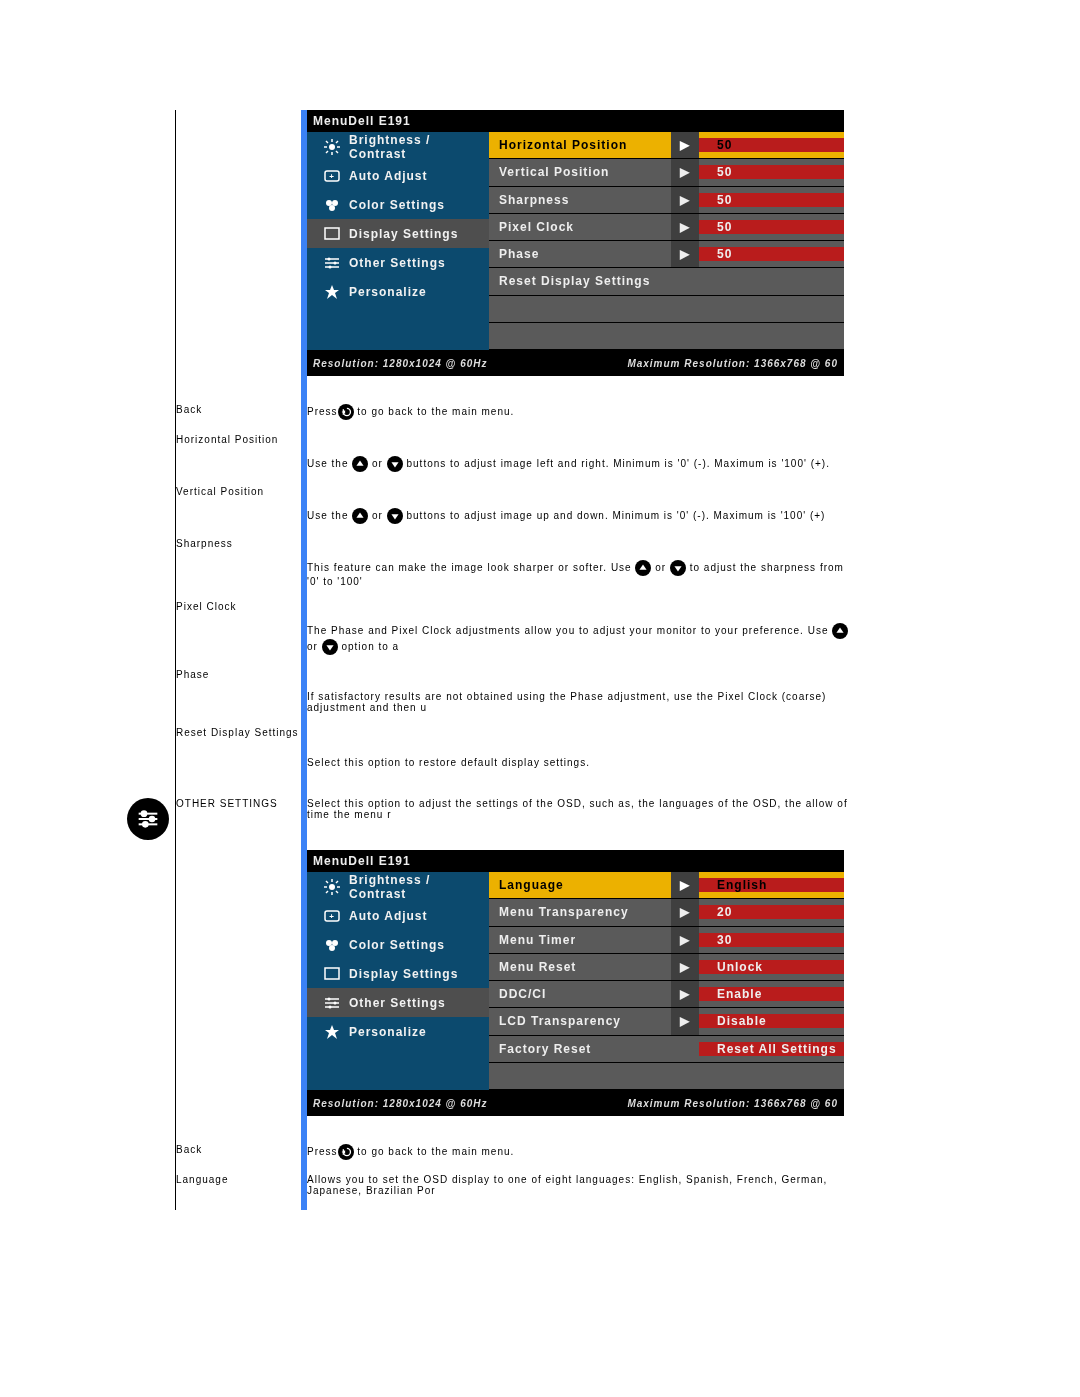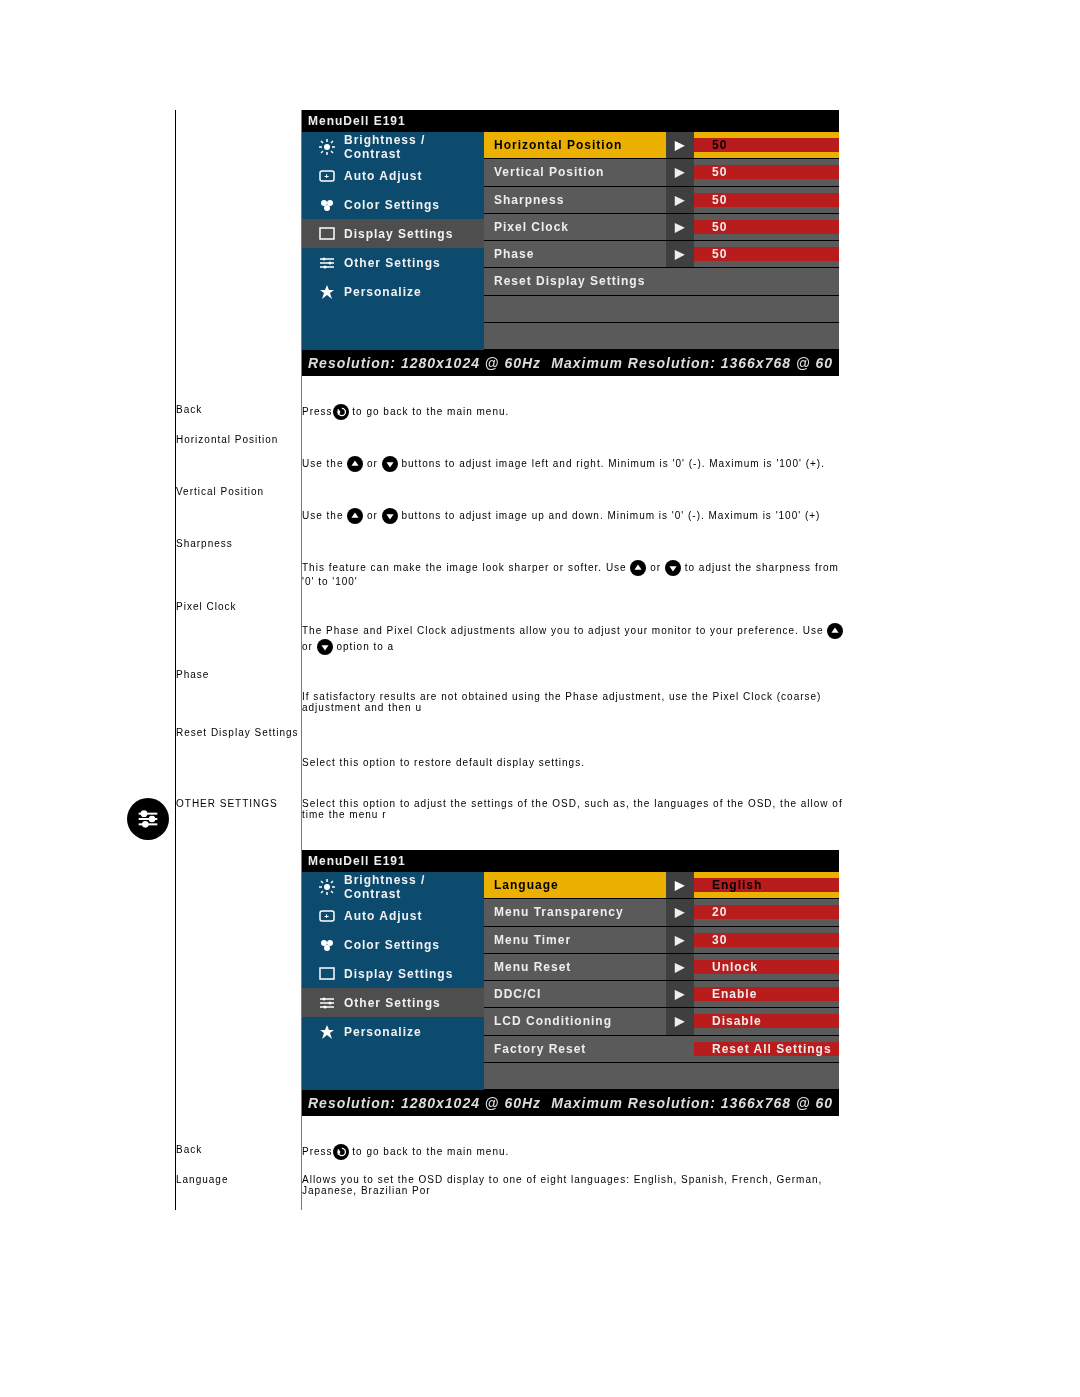--- a/index.html
+++ b/index.html
@@ -1,36 +1,36 @@
 <!DOCTYPE html>
 <html><head>
 <meta charset="utf-8">
 <style>
   html,body{margin:0;padding:0;background:#fff;font-family:Verdana,Arial,sans-serif;color:#000}
   .page{width:1080px;min-height:1397px;margin:0 auto;background:#fff;position:relative}
   table.manual{width:730px;margin-left:120px;margin-top:110px;border-collapse:collapse}
   table.manual td{vertical-align:top;font-size:10px;letter-spacing:1px;color:#000;padding:0 0 14px 0}
   td.iconcol{width:55px;border-right:1px solid #000;text-align:center;padding-right:3px}
-  td.labelcol{width:125px;border-right:1px solid #3b82f6;padding-left:5px}
+  td.labelcol{width:125px;border-right:6px solid #3b82f6;padding-left:5px}
   td.desccol{padding-left:6px}
   .osd{width:537px;height:266px;background:#000;color:#eee;font-family:Arial,sans-serif;font-size:12px;font-weight:bold;position:relative;margin:0 0 14px 0}
   .osd-top{display:flex;justify-content:flex-start;background:#000;height:22px;line-height:22px;padding:0 6px;font-size:12px}
   .osd-body{display:flex;height:218px}
   .osd-left{width:182px;background:#0c4a6e;}
   .leftitem{height:29px;display:flex;align-items:center;gap:8px;padding-left:16px;color:#f2f2f2}
   .leftitem.selected{background:#4e4e4e}
   .osd-right{flex:1;display:flex;flex-direction:column}
   .ritem{height:29px;display:flex;align-items:center;background:#5a5a5a;margin-bottom:1px}
   .ritem.selected{background:#ecb100;color:#000;font-weight:bold}
   .ritem .rlabel{width:172px;padding-left:10px}
   .ritem .rarrow{width:28px;text-align:center;background:#3f3f3f;height:100%;display:flex;align-items:center;justify-content:center}
   .ritem .rval{flex:1;padding-left:18px;background:#b91c1c}
   .ritem.selected .rarrow{background:#3f3f3f;color:#fff}
   .ritem.blank{background:#5a5a5a}
-  .osd-foot{height:26px;background:#000;display:flex;justify-content:space-between;align-items:center;padding:0 6px;font-size:14px;font-style:italic;color:#ddd}
+  .osd-foot{height:26px;background:#000;display:flex;justify-content:space-between;align-items:center;padding:0 6px;font-size:10px;font-style:italic;color:#ddd}
   .icon{display:inline-flex;width:18px;height:18px;align-items:center;justify-content:center}
   .icon svg{width:18px;height:18px}
   .inline-icon{display:inline-block;width:16px;height:16px;border-radius:50%;background:#000;color:#fff;vertical-align:middle;text-align:center;line-height:16px;font-size:10px}
   .section-icon{width:42px;height:42px;border-radius:50%;background:#000;display:flex;align-items:center;justify-content:center;margin:0 auto}
   .section-icon svg{width:24px;height:24px;stroke:#fff;fill:none;stroke-width:2}
 </style>
 </head>
 <body>
 
 <svg width="0" height="0" style="position:absolute">
@@ -359,21 +359,21 @@
                     <span class="rlabel">Menu Reset</span>
                     <span class="rarrow">▶</span>
                     <span class="rval">Unlock</span>
                   </div>
                   <div class="ritem">
                     <span class="rlabel">DDC/CI</span>
                     <span class="rarrow">▶</span>
                     <span class="rval">Enable</span>
                   </div>
                   <div class="ritem">
-                    <span class="rlabel">LCD Conditioning</span>
+                    <span class="rlabel">LCD Transparency</span>
                     <span class="rarrow">▶</span>
                     <span class="rval">Disable</span>
                   </div>
                   <div class="ritem">
                     <span class="rlabel">Factory Reset</span>
                     <span class="rarrow" style="background:#5a5a5a"></span>
                     <span class="rval">Reset All Settings</span>
                   </div>
                   <div class="ritem blank">
                     <span class="rlabel"></span>

